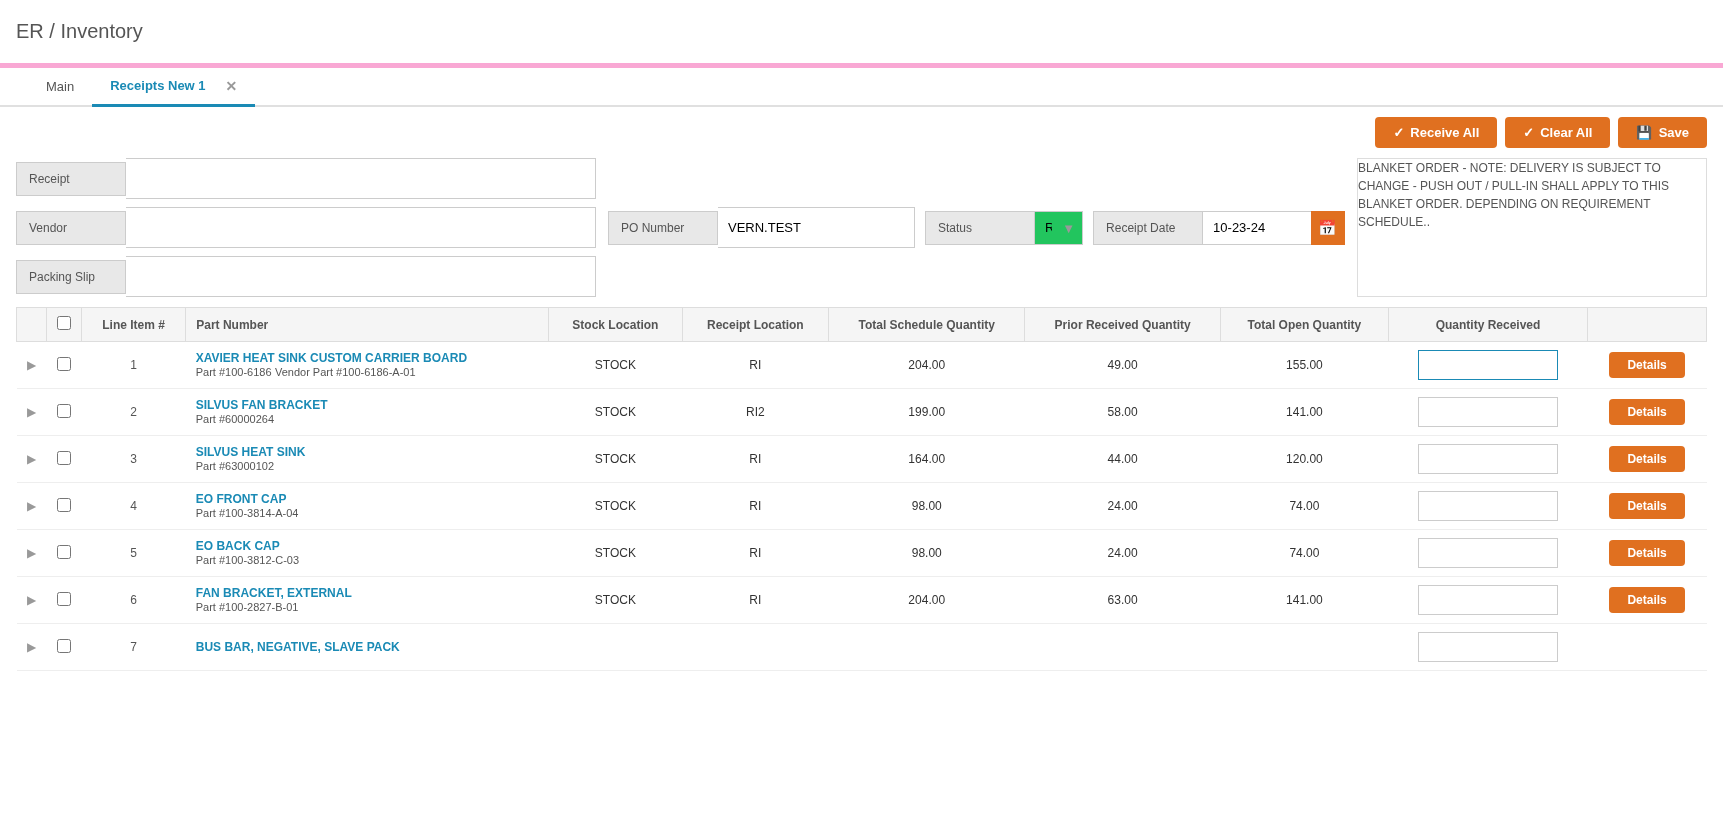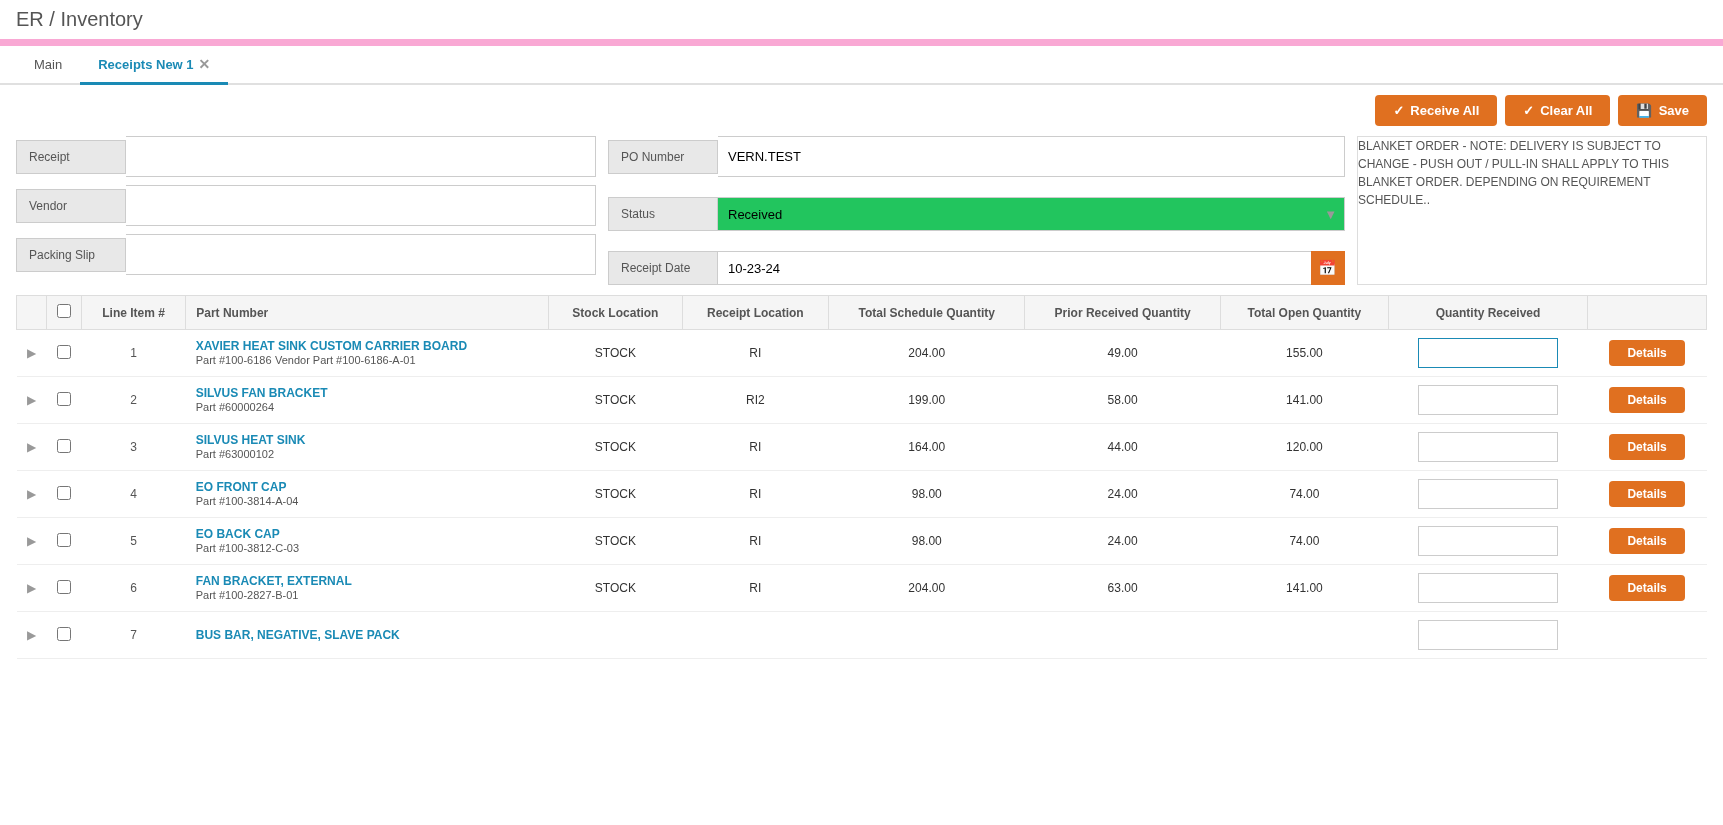--- a/index.html
+++ b/index.html
@@ -1,35 +1,35 @@
 <!DOCTYPE html>
 <html><head>
   <meta charset="utf-8">
   <style>
     * { box-sizing: border-box; margin: 0; padding: 0; }
     body { font-family: Arial, sans-serif; font-size: 13px; background: #fff; color: #333; overflow-x: hidden; }
 
     .top-bar {
       display: flex;
       align-items: flex-start;
-      padding: 8px 16px;
-      border-bottom: 7px solid #f9a8d4;
+      padding: 20px 16px;
+      border-bottom: 5px solid #f9a8d4;
       gap: 24px;
     }
     .breadcrumb {
       font-size: 20px;
       color: #555;
       font-weight: 300;
     }
     .tab-bar {
       display: flex;
       align-items: center;
       gap: 0;
       border-bottom: 2px solid #e0e0e0;
-      padding: 0 16px;
+      padding: 0 28px;
     }
     .tab {
       padding: 10px 18px;
       cursor: pointer;
       color: #555;
       border-bottom: 3px solid transparent;
       margin-bottom: -2px;
       font-size: 13px;
     }
     .tab.active {
@@ -73,22 +73,22 @@
     }
     .form-left {
       flex: 0 0 580px;
       display: flex;
       flex-direction: column;
       gap: 8px;
     }
     .form-middle {
       flex: 1;
       display: flex;
-      flex-direction: column;
-      gap: 20px;
+      flex-direction: row;
+      gap: 10px;
       justify-content: flex-end;
     }
     .form-right {
       flex: 0 0 350px;
       background: #fff;
       border: 1px solid #ddd;
       padding: 0;
       font-size: 12px;
       color: #555;
       line-height: 1.5;
@@ -244,22 +244,21 @@
       cursor: pointer;
       font-size: 12px;
       font-weight: bold;
     }
     .header-checkbox-col { width: 30px; }
     .header-expand-col { width: 30px; }
     .number-col { color: #555; }
 
     .tab-new {
       display: flex;
-      align-items: center;
-      gap: 1px;
+      gap: 16px;
     }
   </style>
 </head>
 <body>
 
 <div class="top-bar">
   <span class="breadcrumb">ER / Inventory</span>
 </div>
 
 <div class="tab-bar">

